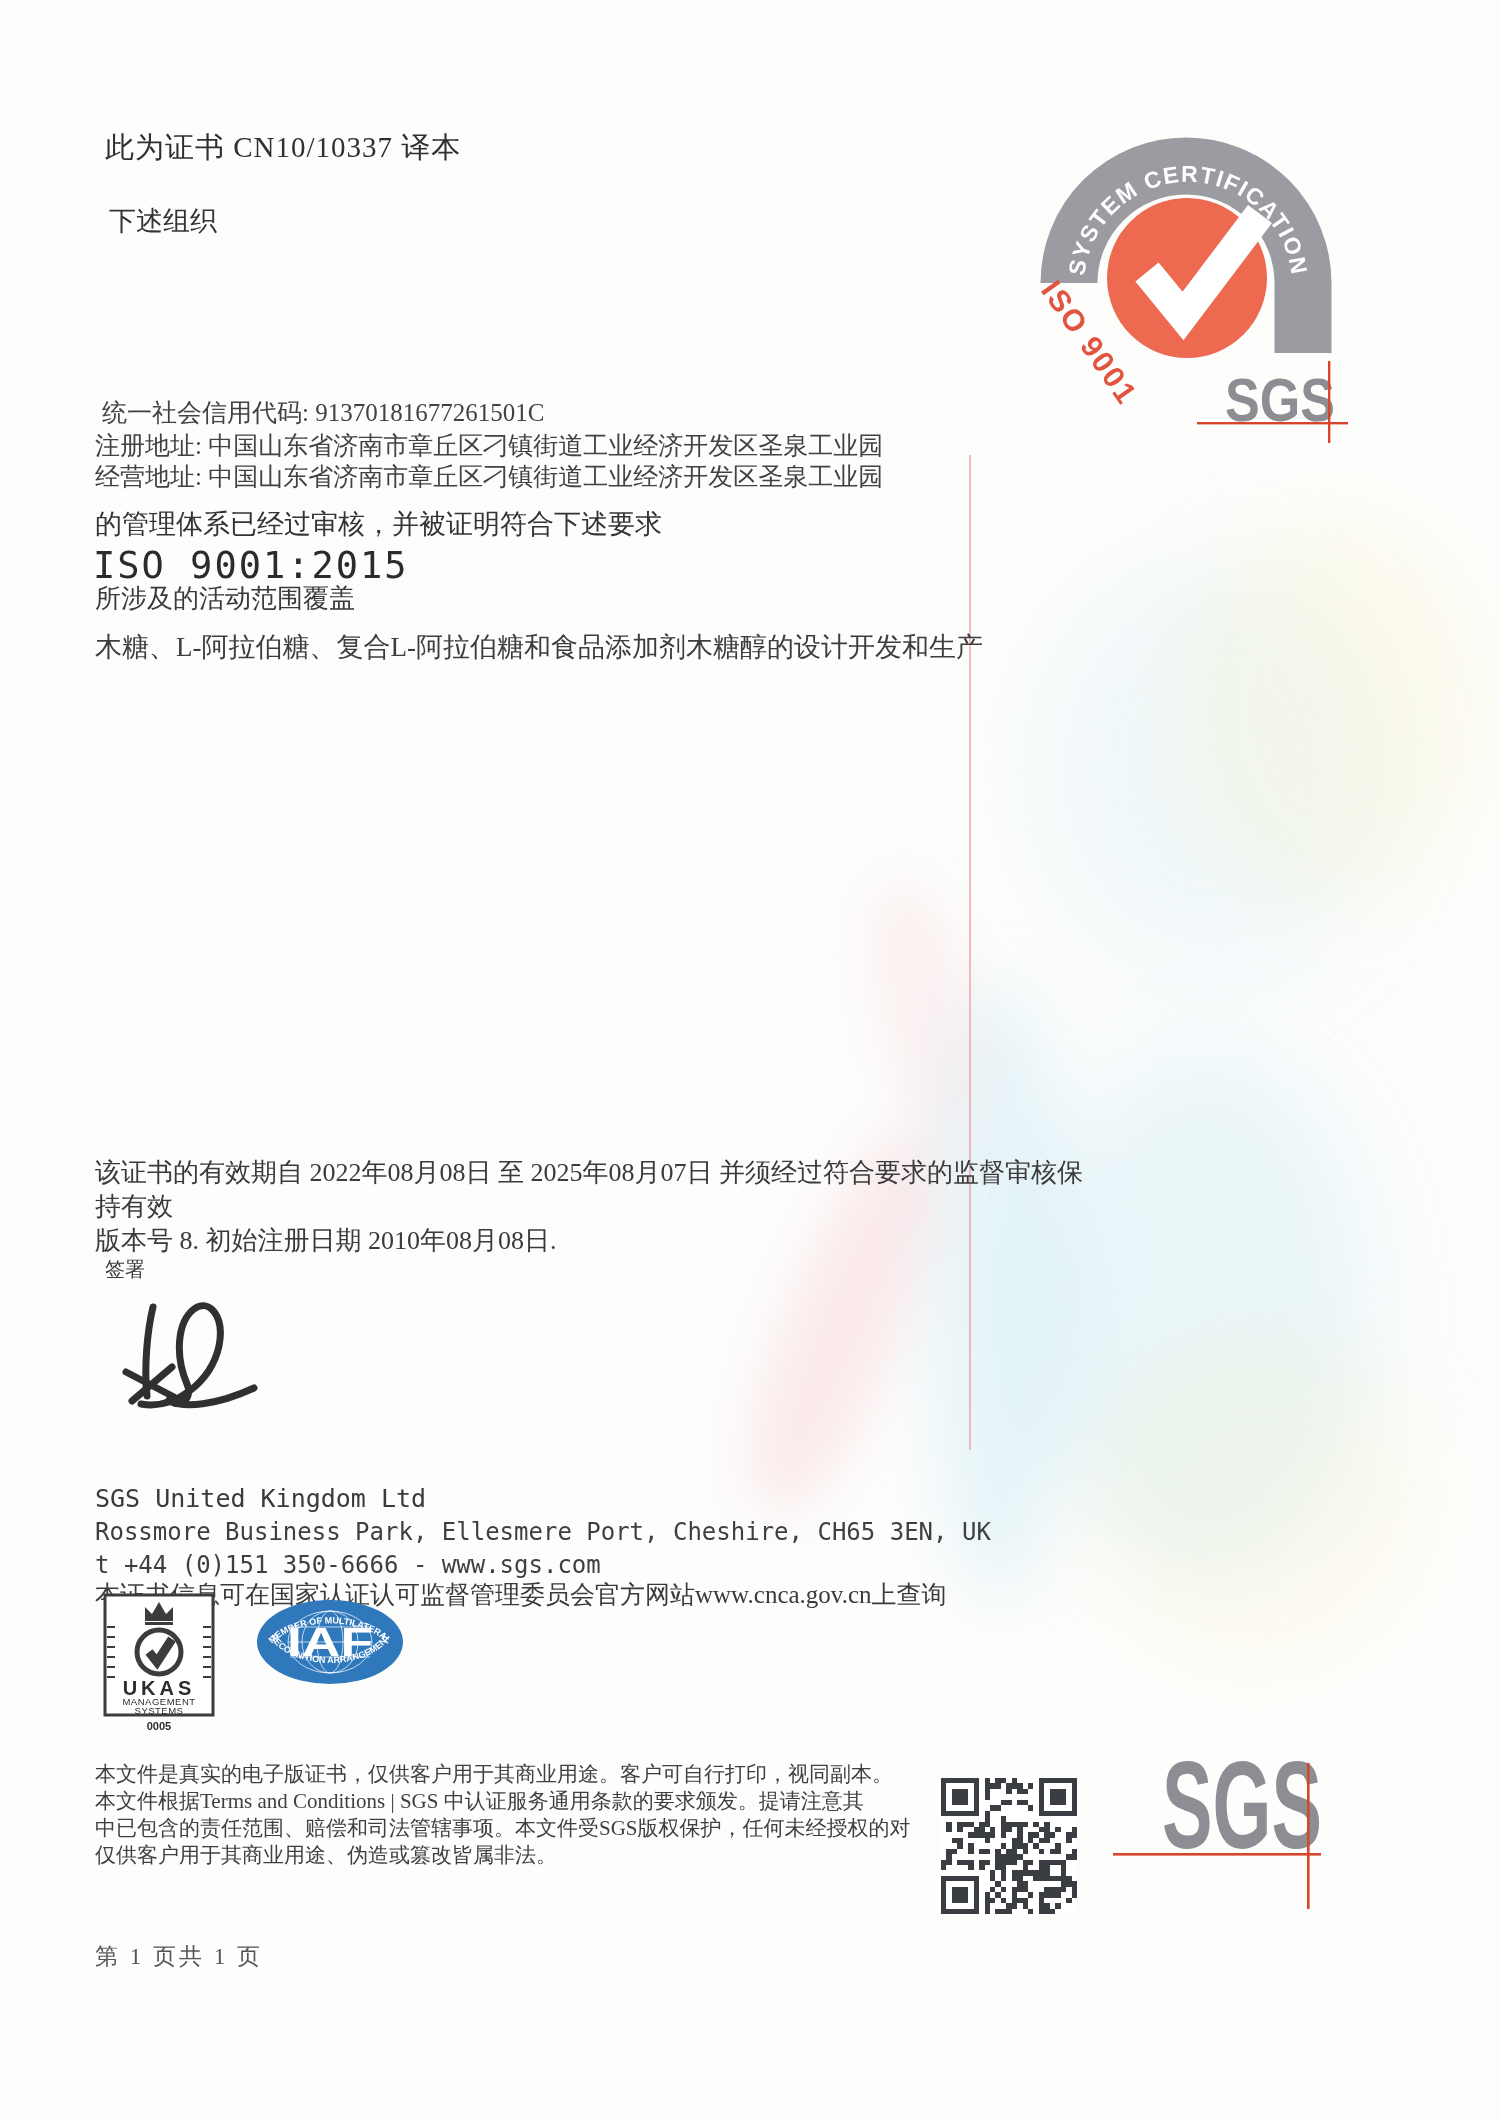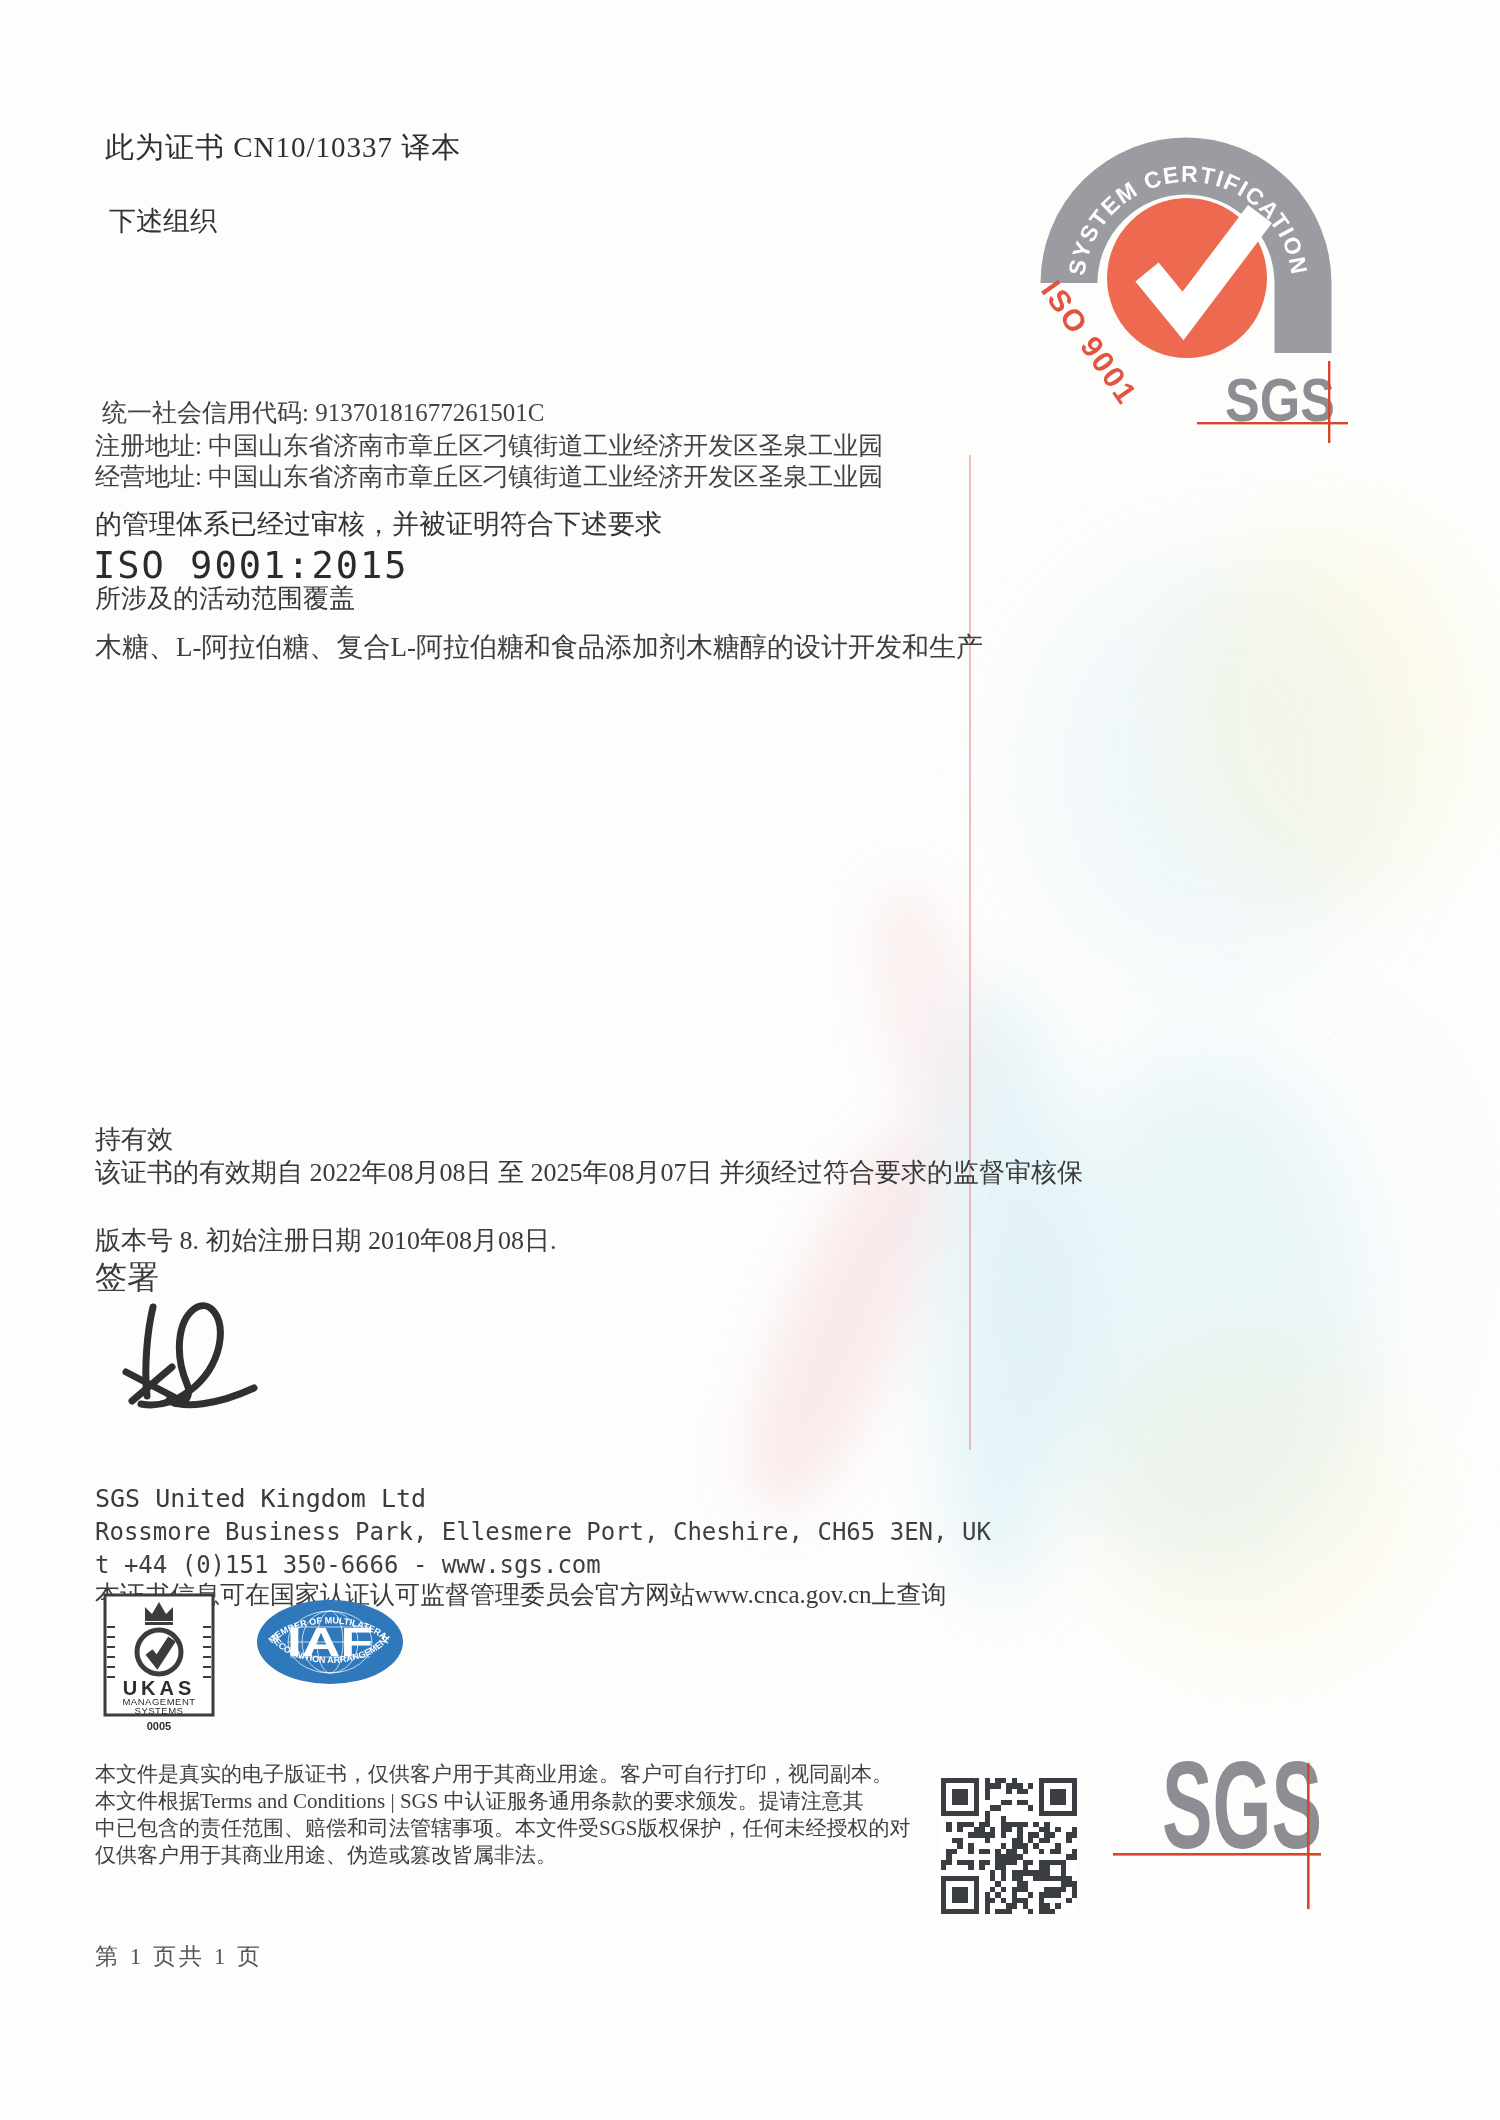--- a/index.html
+++ b/index.html
@@ -22,23 +22,23 @@
   .addr{font-size:25px;color:#424242;}
   .credit-code{left:95px;top:396px;margin-left:7px;}
   .reg-addr{left:95px;top:429px;}
   .biz-addr{left:95px;top:460px;}
   .audit-statement{left:95px;top:506px;font-size:27px;color:#333;}
   .standard{left:93px;top:544px;font-size:37px;color:#2b2b2b;letter-spacing:2px;}
   .scope-intro{left:95px;top:581px;font-size:26px;}
   .scope-text{left:95px;top:629px;font-size:27px;color:#3d3d3d;}
 
   .validity1{left:95px;top:1155px;font-size:26px;}
-  .validity2{left:95px;top:1122px;font-size:26px;}
+  .validity2{left:95px;top:1189px;font-size:26px;}
   .version-line{left:95px;top:1223px;font-size:26px;}
-  .signed-label{left:95px;top:1256px;font-size:32px;}
+  .signed-label{left:105px;top:1256px;font-size:20px;}
 
   .issuer-name{left:95px;top:1484px;font-size:25px;color:#3a3a3a;}
   .issuer-addr{left:95px;top:1518px;font-size:24px;color:#3f3f3f;text-align:center;}
   .issuer-contact{left:95px;top:1551px;font-size:24px;color:#3f3f3f;}
   .verify-note{left:95px;top:1578px;font-size:25px;color:#3a3a3a;}
 
   .legal{font-size:21px;color:#3f3f3f;}
   .legal1{left:95px;top:1760px;}
   .legal2{left:95px;top:1787px;}
   .legal3{left:95px;top:1814px;}

